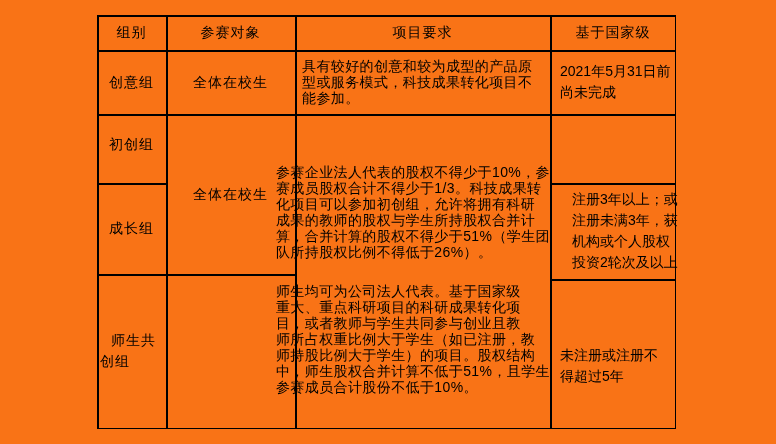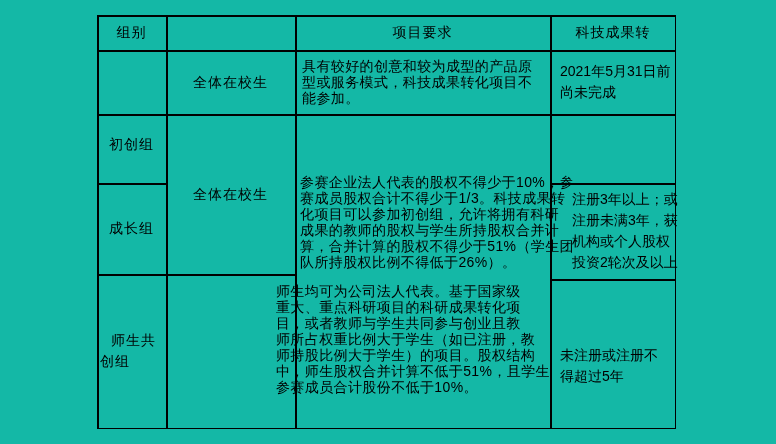--- a/index.html
+++ b/index.html
@@ -1,19 +1,19 @@
 <!DOCTYPE html>
 <html><head>
 <meta charset="utf-8">
 <style>
   html,body{margin:0;padding:0;background:#ffffff;}
   .stage{
     position:relative;
     width:776px;height:444px;
-    background:#14b8a6;
+    background:#f97316;
     font-family:"Liberation Sans",sans-serif;
     color:#000000;
     overflow:hidden;
   }
   .line{position:absolute;background:#000000;}
   .cell{
     position:absolute;
     display:flex;
     font-size:14px;
     line-height:21px;
@@ -48,27 +48,33 @@
     <div class="line" style="left:97px;top:183px;width:70px;height:1.5px;"></div>
     <div class="line" style="left:550px;top:183px;width:126px;height:1.5px;"></div>
     <div class="line" style="left:97px;top:274px;width:199px;height:1.5px;"></div>
     <div class="line" style="left:550px;top:279px;width:126px;height:1.5px;"></div>
     <div class="line" style="left:97px;top:427.5px;width:579px;height:1.5px;"></div>
   </div>
 
   <div class="cell center hdr" style="left:97px;top:15px;width:69px;height:35px;">
     <span class="txt">组别</span>
   </div>
+  <div class="cell center hdr" style="left:166px;top:15px;width:129px;height:35px;">
+    <span class="txt">参赛对象</span>
+  </div>
   <div class="cell center hdr" style="left:295px;top:15px;width:255px;height:35px;">
     <span class="txt">项目要求</span>
   </div>
   <div class="cell center hdr" style="left:550px;top:15px;width:126px;height:35px;">
-    <span class="txt">科技成果转</span>
+    <span class="txt">基于国家级</span>
   </div>
 
+  <div class="cell center grp" style="left:97px;top:50px;width:69px;height:64px;">
+    <span class="txt">创意组</span>
+  </div>
   <div class="cell center grp" style="left:166px;top:50px;width:129px;height:64px;">
     <span class="txt">全体在校生</span>
   </div>
   <div class="cell vcenter para" style="left:295px;top:50px;width:253px;height:64px;padding-left:7px;">
     <span class="txt">具有较好的创意和较为成型的产品原
 型或服务模式，科技成果转化项目不
 能参加。</span>
   </div>
   <div class="cell vcenter" style="left:550px;top:50px;width:116px;height:64px;padding-left:10px;">
     <span class="txt">2021年5月31日前
@@ -76,21 +82,21 @@
   </div>
 
   <div class="cell center grp" style="left:97px;top:114px;width:69px;height:60px;">
     <span class="txt">初创组</span>
   </div>
 
   <div class="cell center grp" style="left:166px;top:114px;width:129px;height:160px;">
     <span class="txt">全体在校生</span>
   </div>
 
-  <div class="cell vcenter para" style="left:295px;top:114px;width:250px;height:160px;padding-left:5px;padding-top:28px;">
+  <div class="cell vcenter para" style="left:295px;top:114px;width:250px;height:160px;padding-left:5px;padding-top:18px;justify-content:flex-end;">
     <span class="txt">参赛企业法人代表的股权不得少于10%，参
 赛成员股权合计不得少于1/3。科技成果转
 化项目可以参加初创组，允许将拥有科研
 成果的教师的股权与学生所持股权合并计
 算，合并计算的股权不得少于51%（学生团
 队所持股权比例不得低于26%）。</span>
   </div>
 
   <div class="cell center grp" style="left:97px;top:183px;width:69px;height:91px;">
     <span class="txt">成长组</span>

